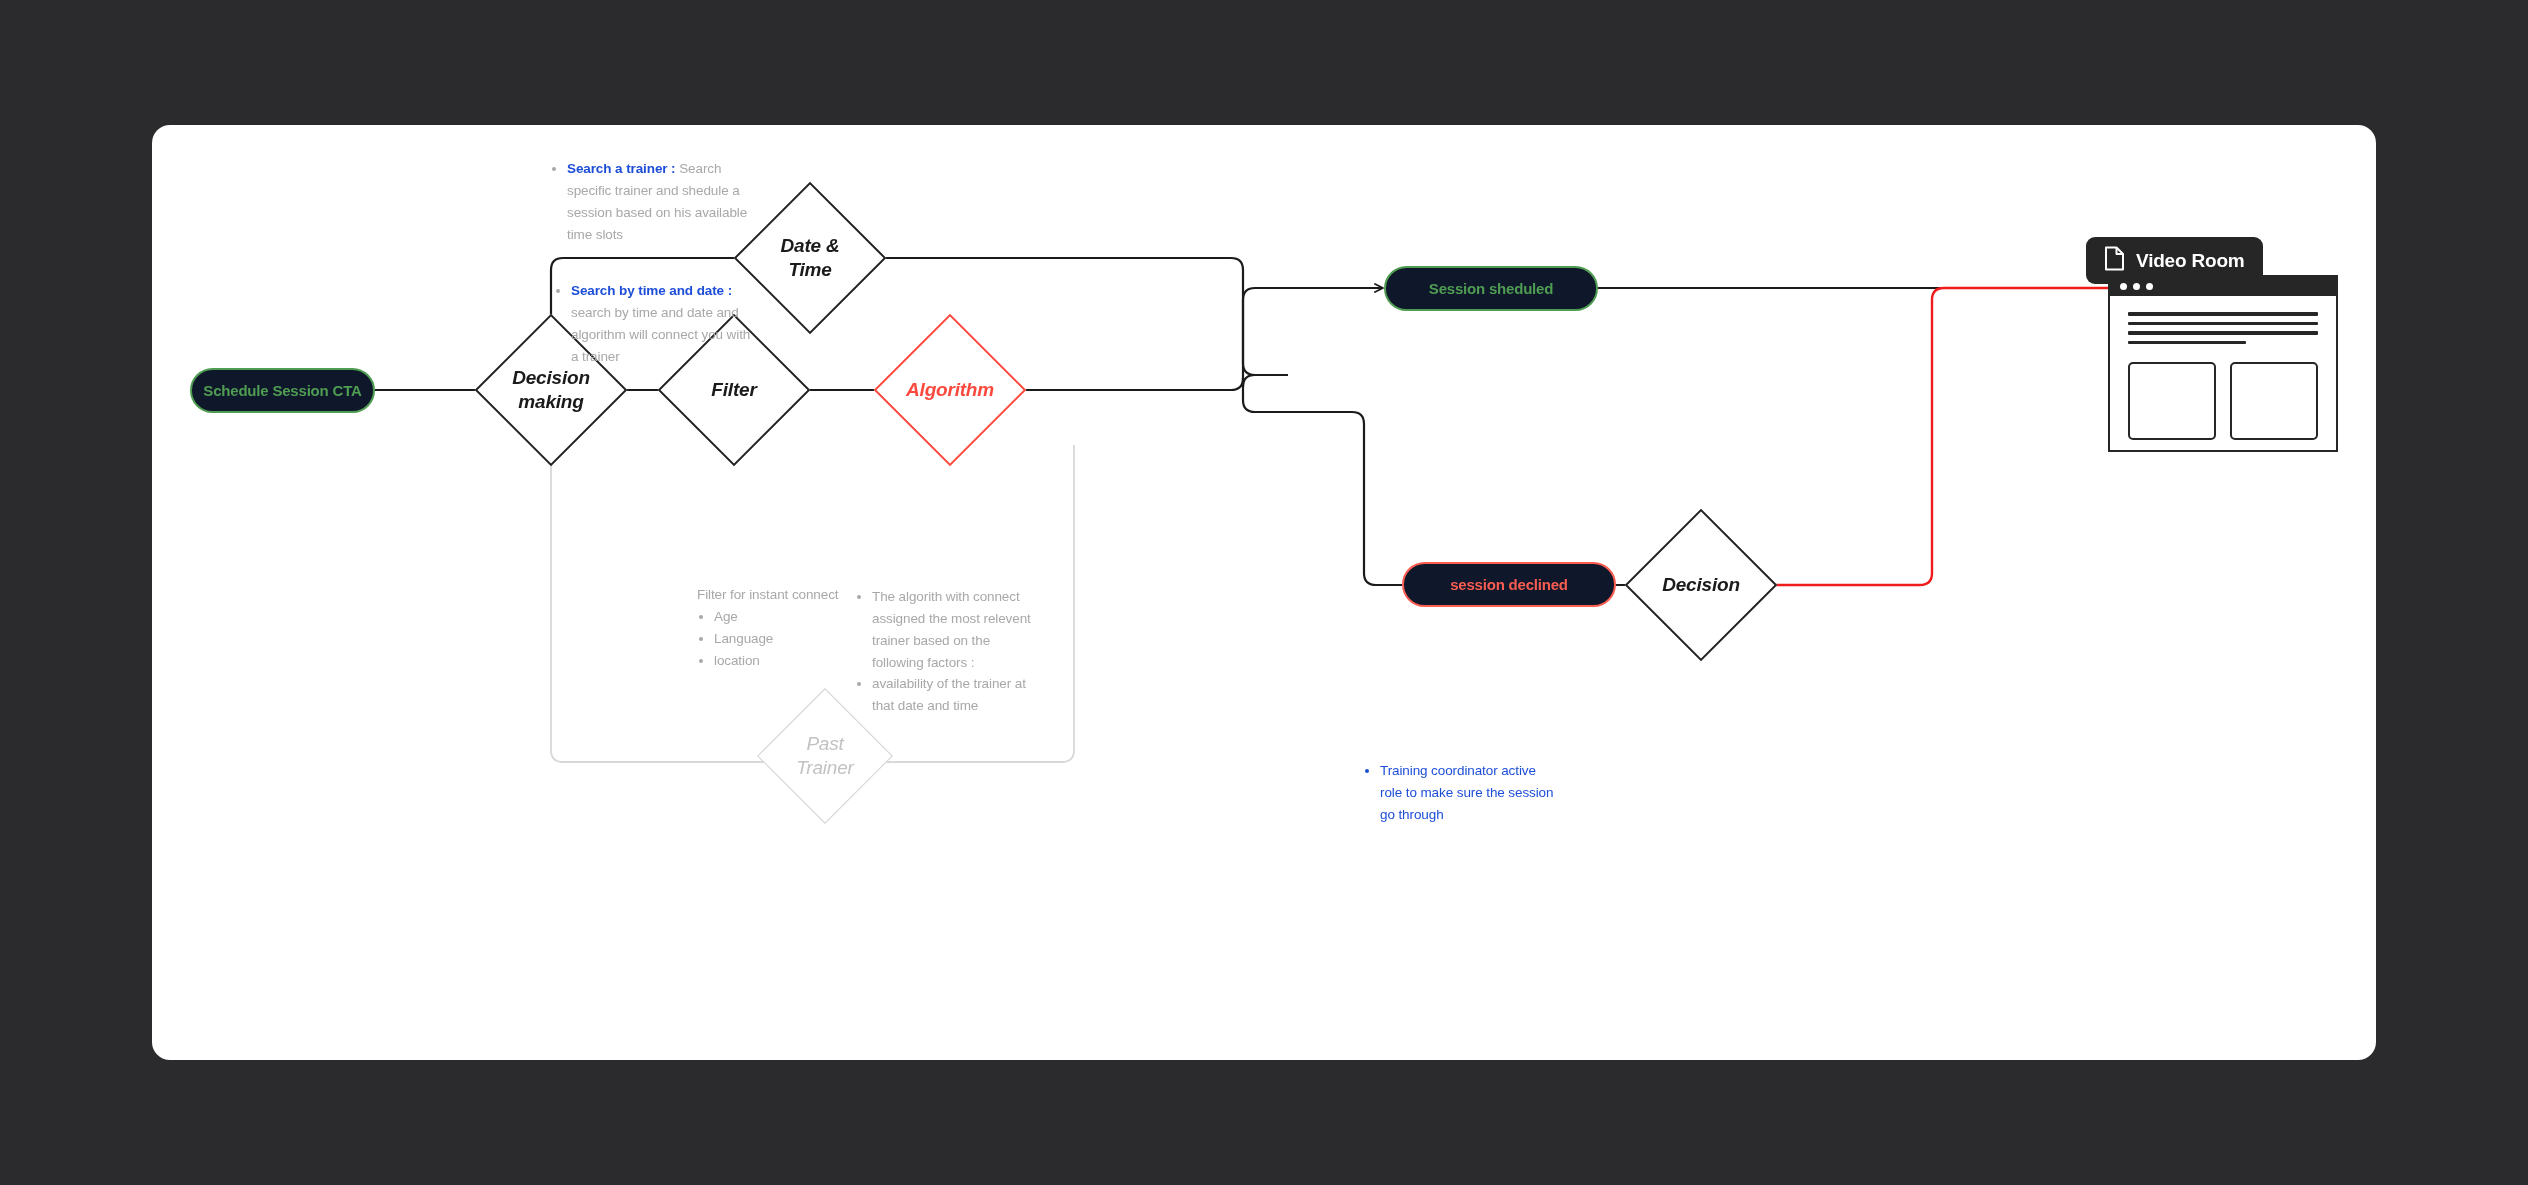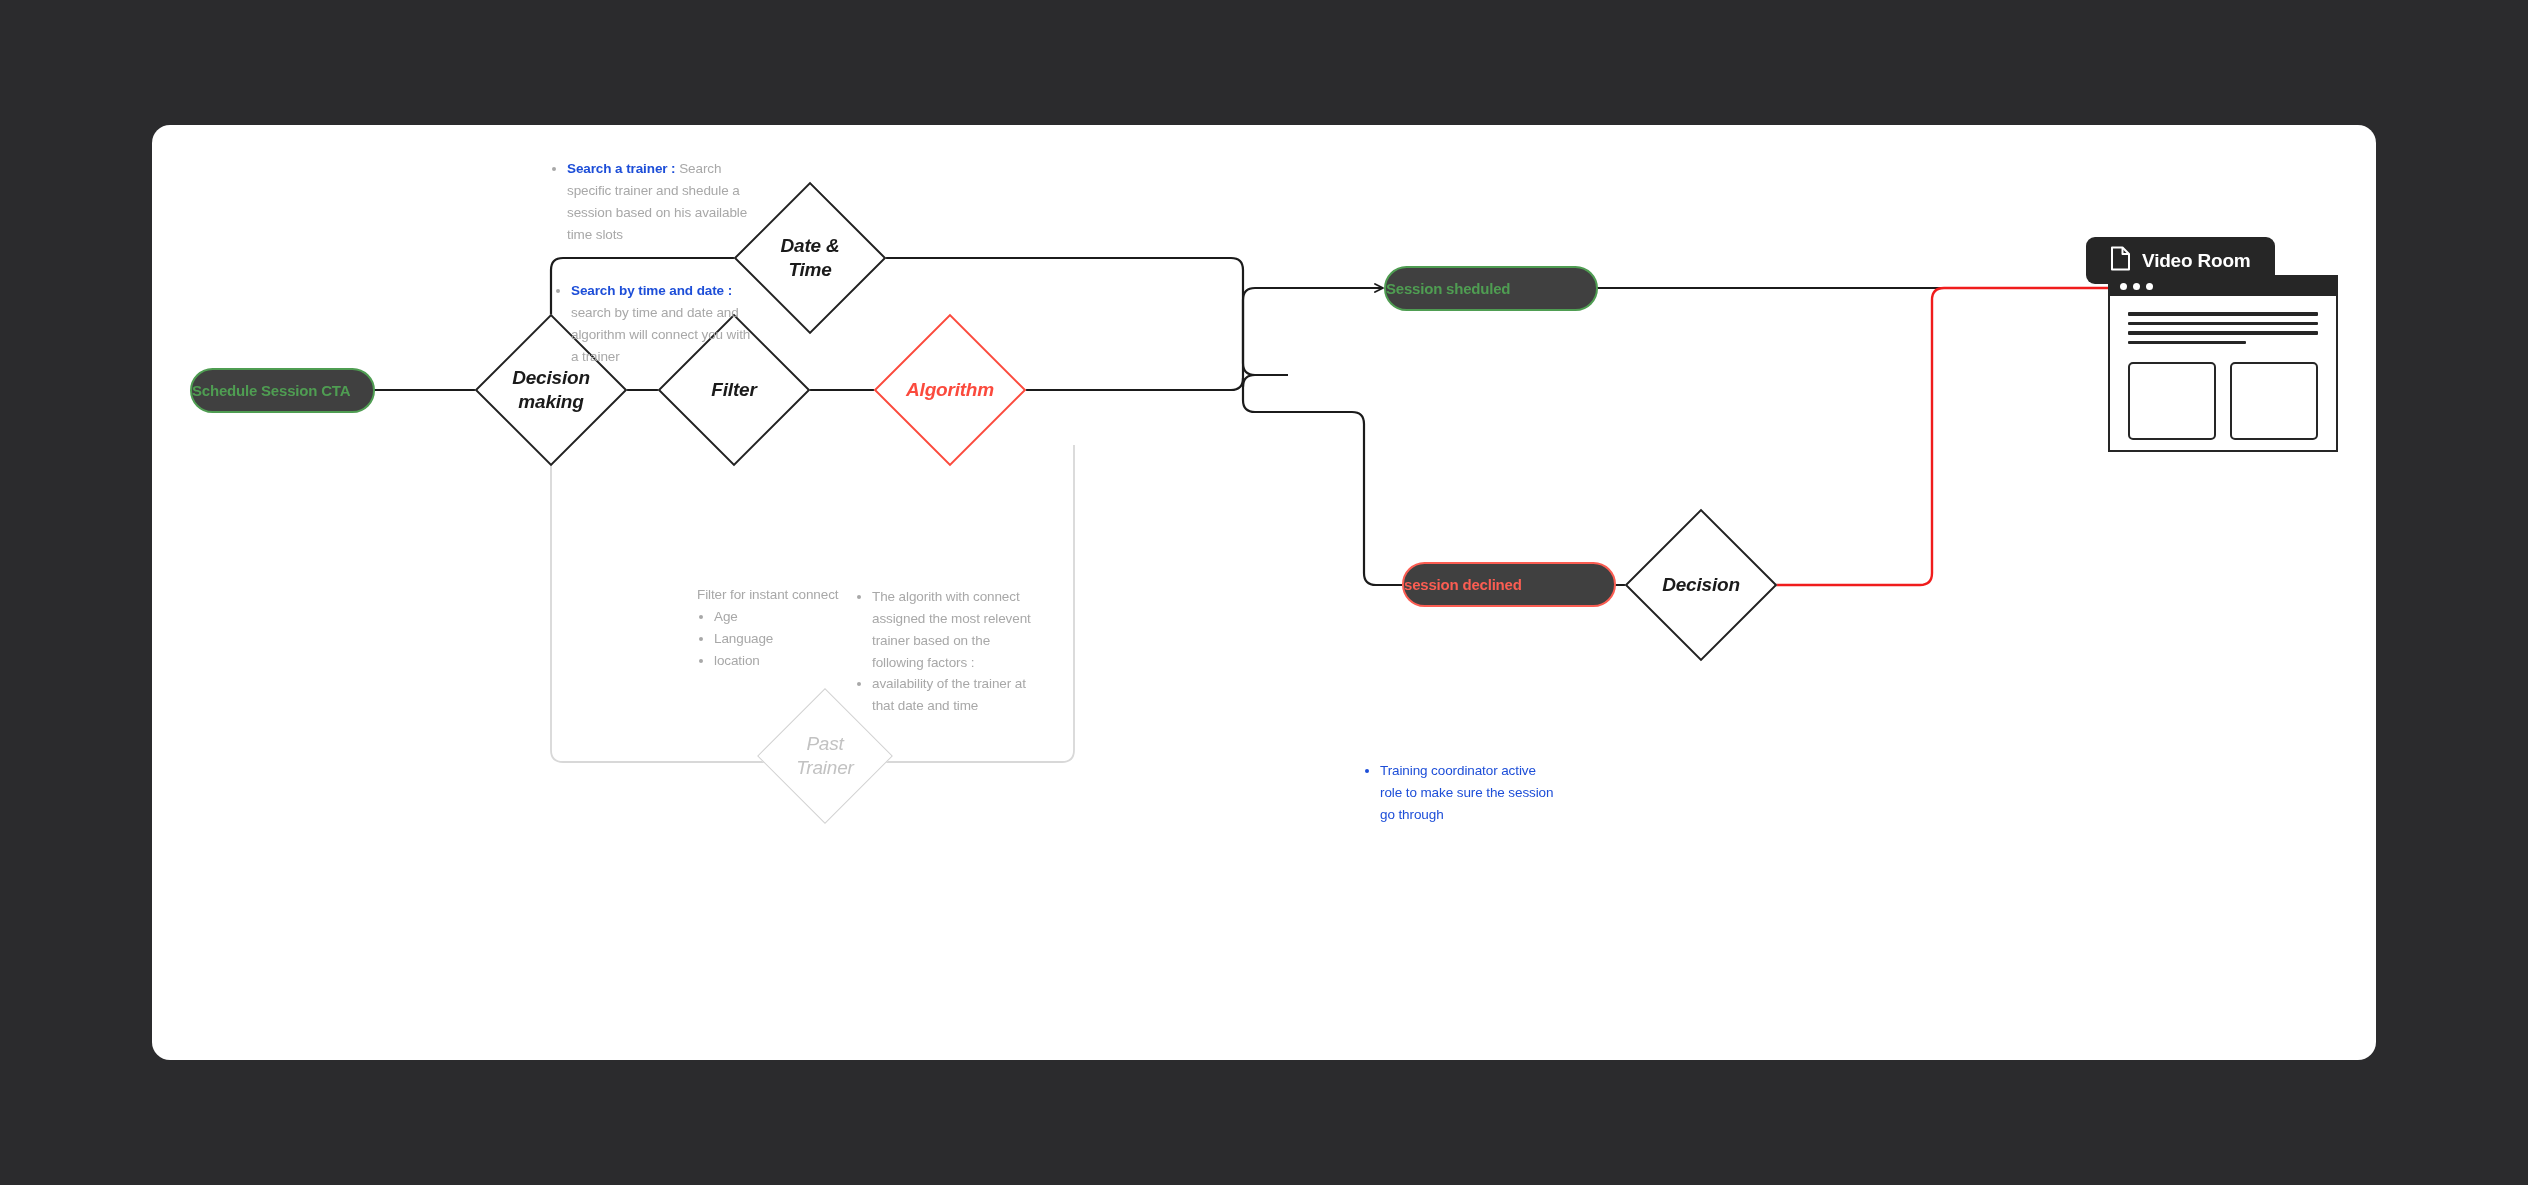--- a/index.html
+++ b/index.html
@@ -36,23 +36,24 @@
     pointer-events: none;
   }
   
   .node {
     position: absolute;
     box-sizing: border-box;
   }
   .pill {
     border-radius: 999px;
     border: 2.5px solid #4f9d52;
-    background: #404040;
+    background: #0f172a;
     display: flex;
     align-items: center;
+    justify-content: center;
     font-size: 15px;
     font-weight: bold;
     letter-spacing: -0.2px;
     color: #4f9d52;
   }
   .pill.red {
     border-color: #fb5d52;
     color: #fb5d52;
   }
   .diamond-wrap {
@@ -114,21 +115,21 @@
   }
 
   
   .badge {
     position: absolute;
     background: #262626;
     border-radius: 9px;
     display: flex;
     align-items: center;
     gap: 11px;
-    padding: 0 24px;
+    padding: 0 18px;
     height: 47px;
     box-sizing: border-box;
   }
   .badge-label {
     color: #ffffff;
     font-size: 19px;
     font-weight: bold;
     letter-spacing: -0.2px;
   }
   .doc-icon { display: block; }

